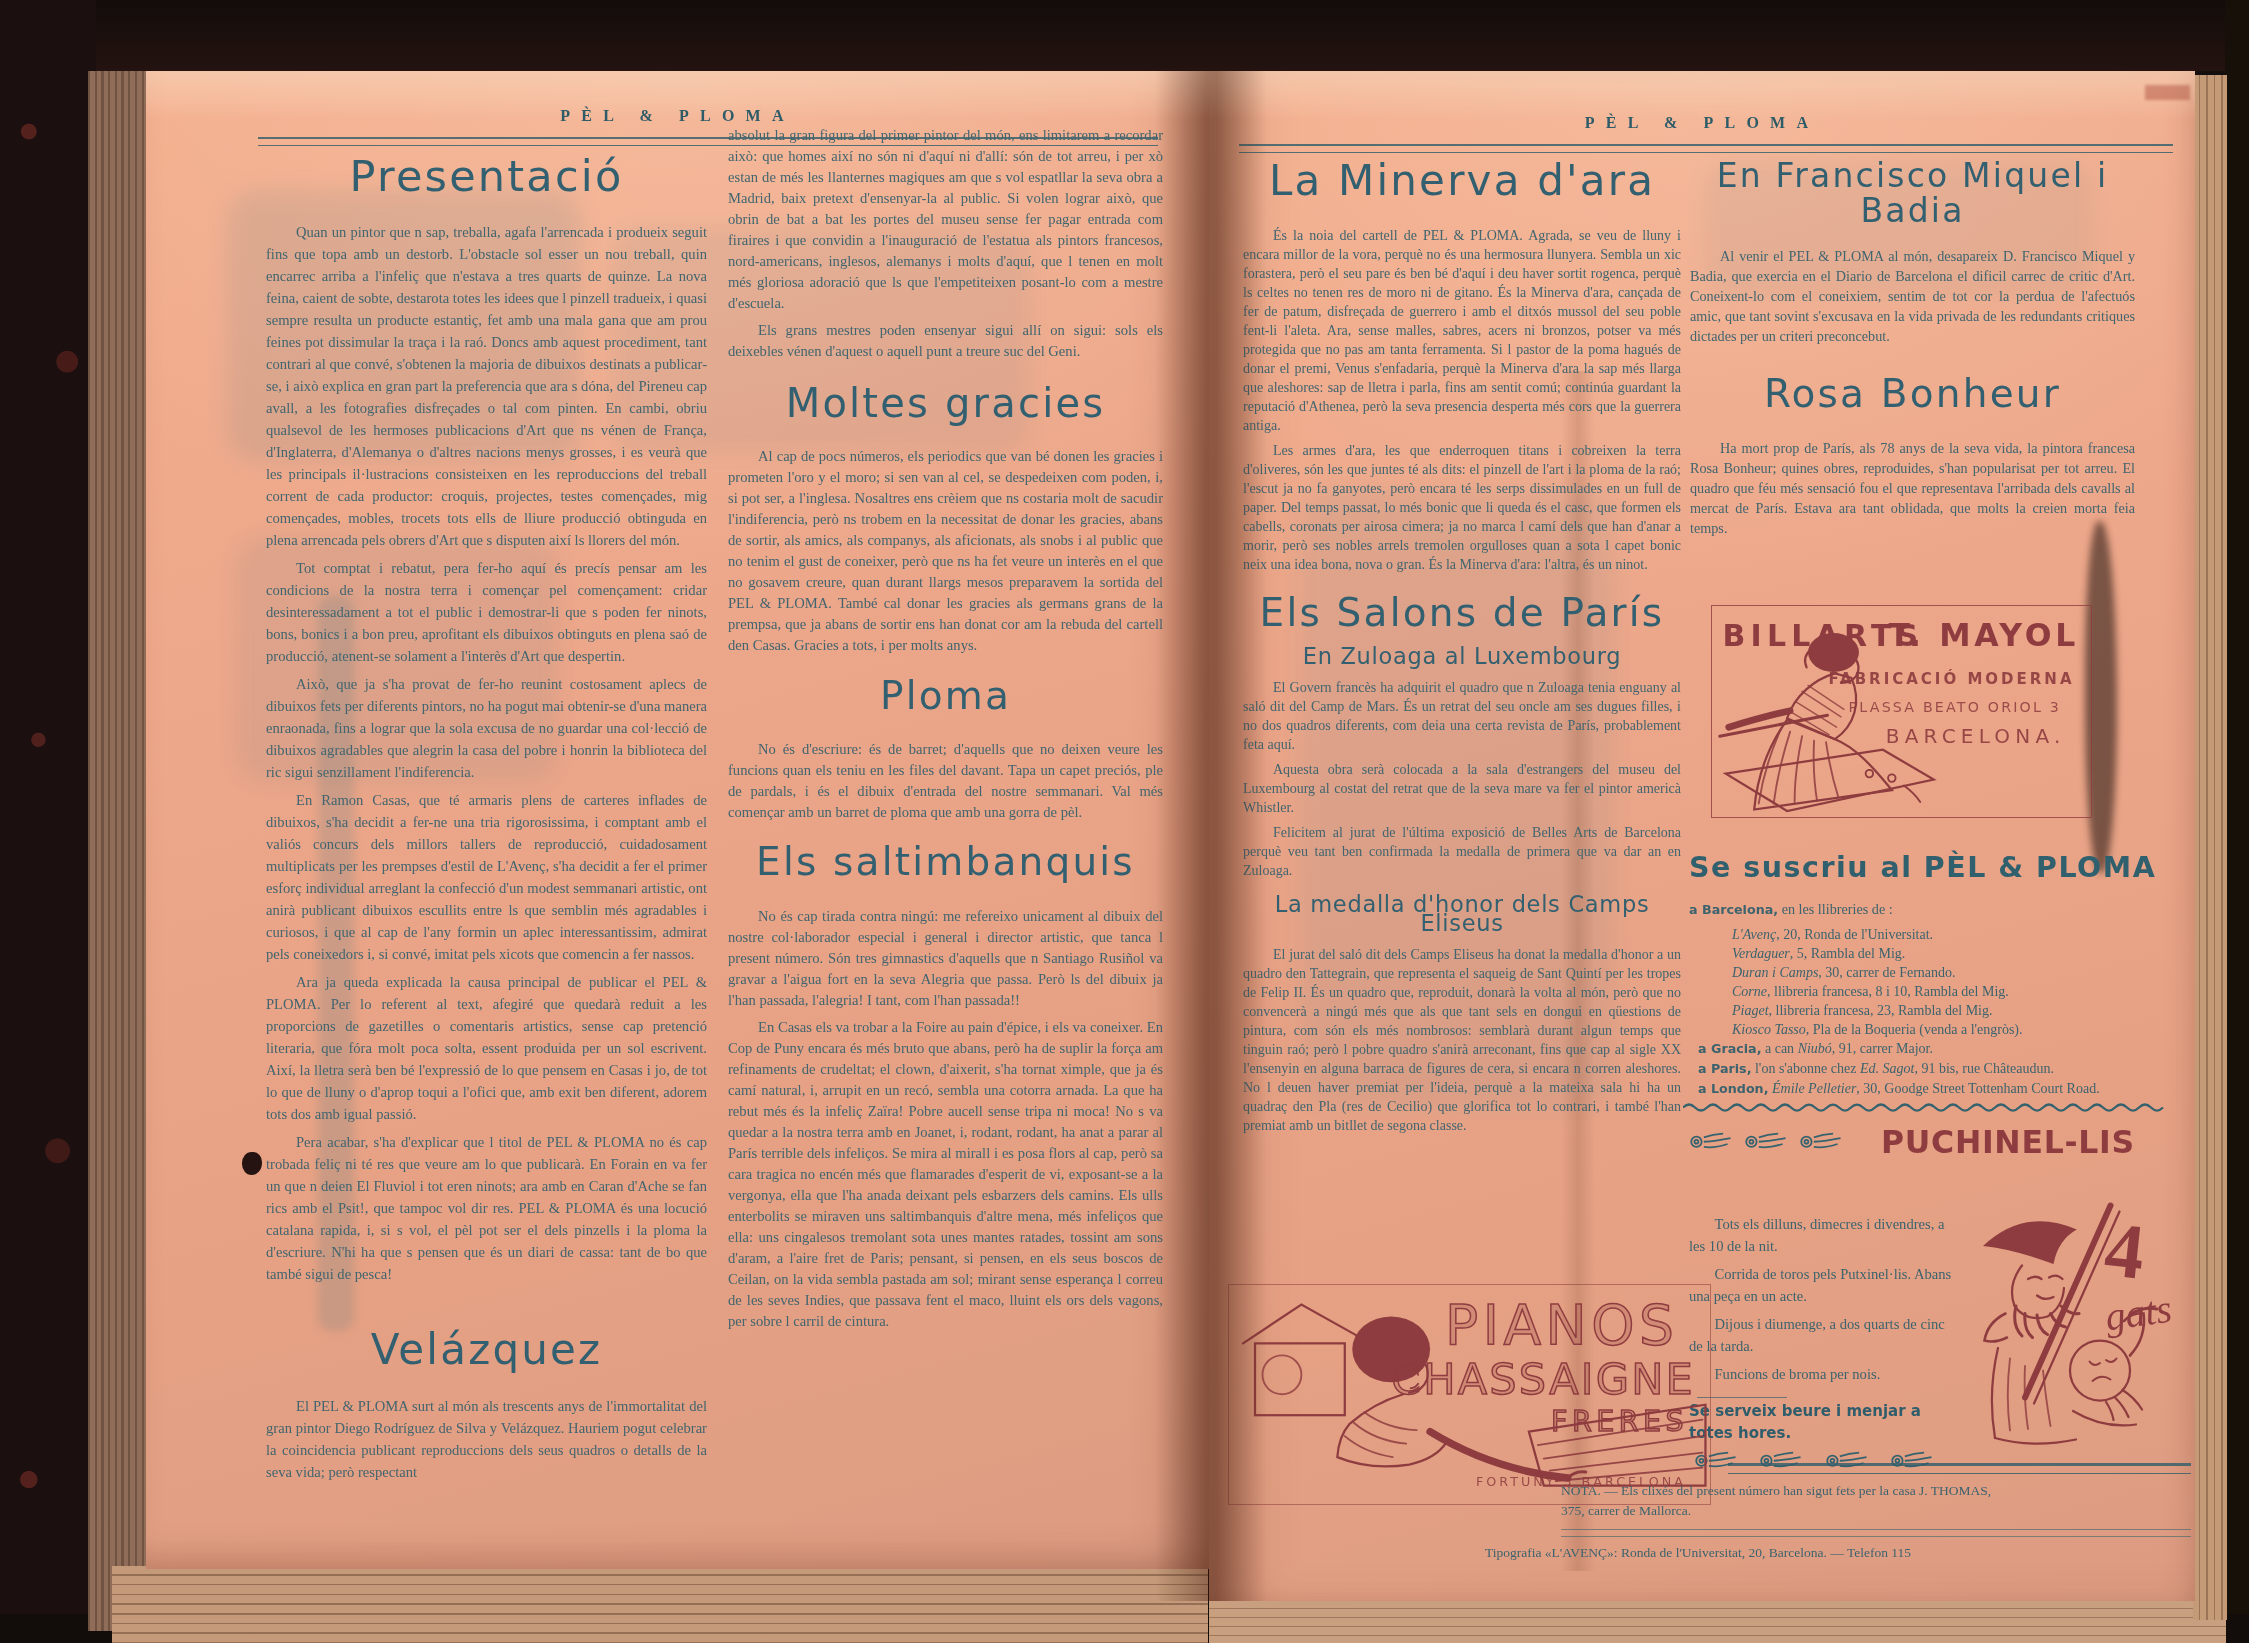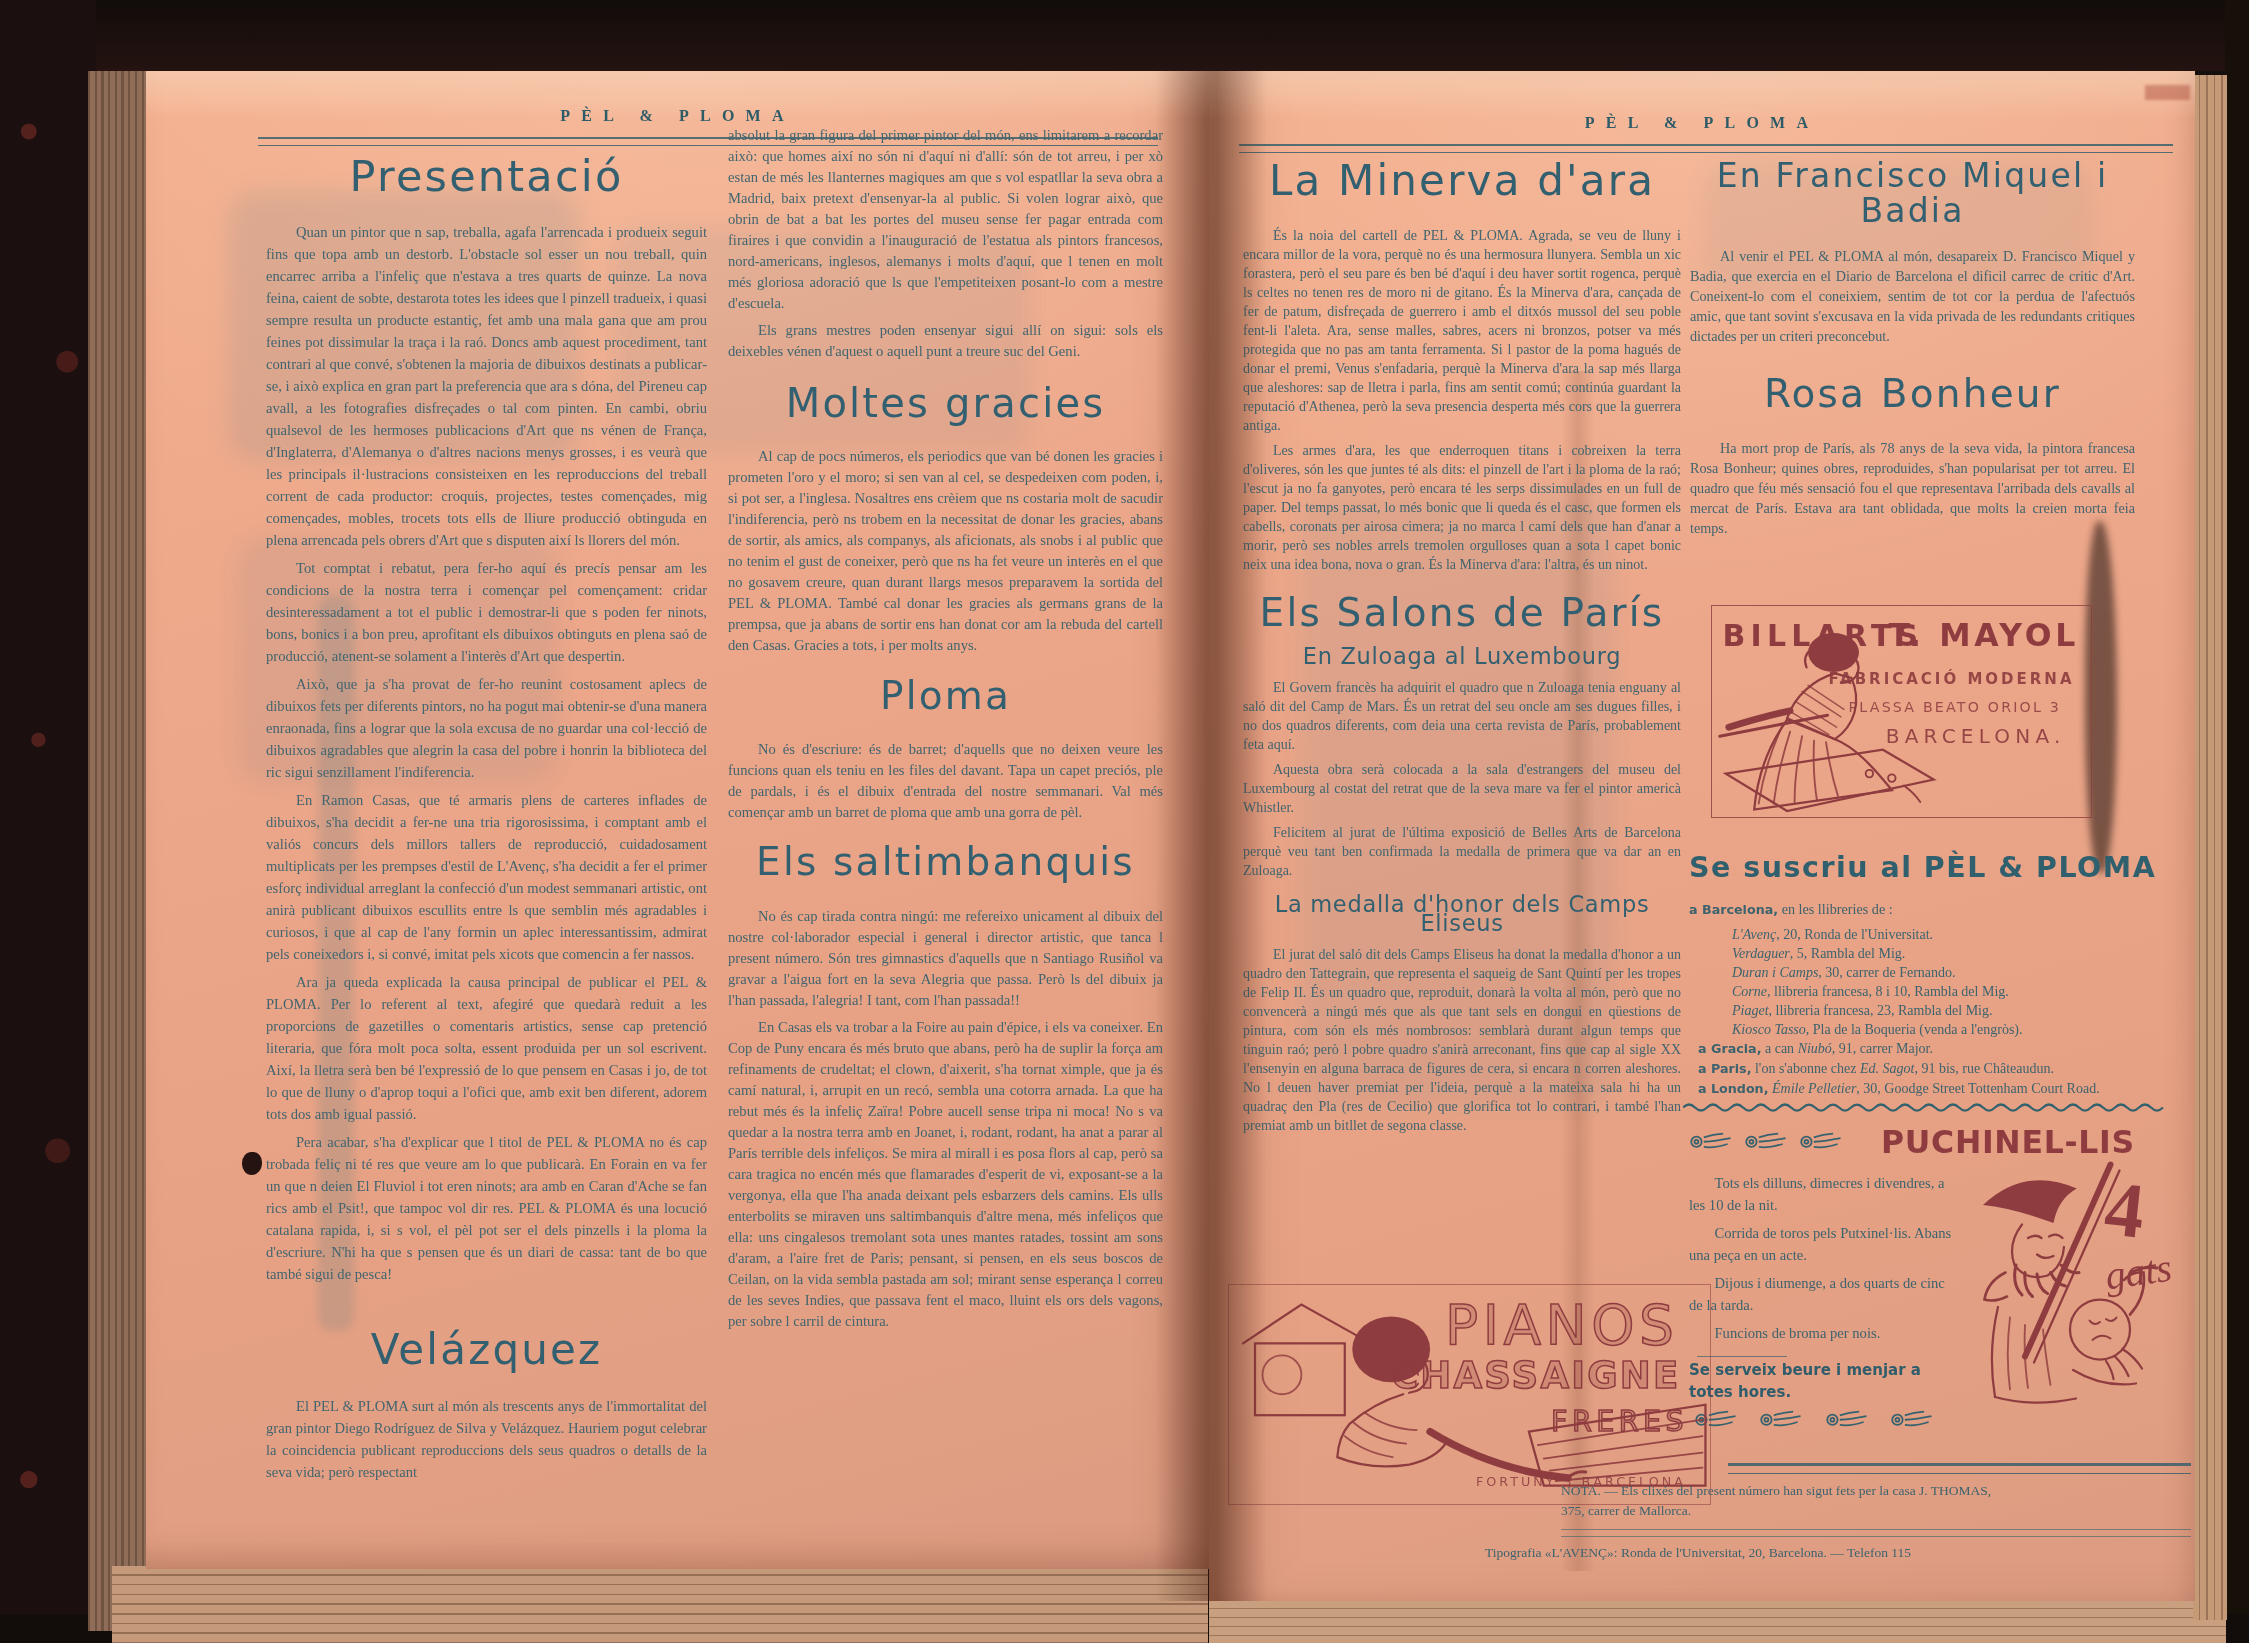--- a/index.html
+++ b/index.html
@@ -59,37 +59,37 @@
   .billarts .bb-name{position:absolute;left:10.5px;top:12px;font-family:"DejaVu Sans",sans-serif;font-weight:bold;
       font-size:30px;letter-spacing:5.2px;}
   .billarts .bb-owner{position:absolute;right:12px;top:10.5px;font-family:"DejaVu Sans",sans-serif;font-weight:bold;
       font-size:31.5px;letter-spacing:3.7px;}
   .billarts .bb-l1{position:absolute;right:16.5px;top:64px;font-family:"DejaVu Sans",sans-serif;font-size:15px;letter-spacing:3px;font-weight:bold;opacity:.9;}
   .billarts .bb-l2{position:absolute;right:30px;top:93px;font-family:"DejaVu Sans",sans-serif;font-size:14.2px;letter-spacing:2.2px;opacity:.85;}
   .billarts .bb-l3{position:absolute;right:25.5px;top:118px;font-family:"DejaVu Sans",sans-serif;font-size:20px;letter-spacing:5.2px;opacity:.9;}
   .pianos{position:absolute;left:19px;top:1213px;width:481px;height:219px;border:0.7px solid rgba(142,60,63,.55);}
   .outline{font-family:"DejaVu Sans",sans-serif;color:rgba(142,60,63,.22);-webkit-text-stroke:1.5px #8e3c3f;}
   .pp-1{position:absolute;left:216px;top:7.5px;font-size:55px;letter-spacing:4.5px;}
-  .pp-2{position:absolute;left:162px;top:69px;font-size:37px;letter-spacing:2.2px;font-weight:bold;}
+  .pp-2{position:absolute;left:162px;top:69px;font-size:43px;letter-spacing:2.2px;}
   .pp-3{position:absolute;left:322px;top:120px;font-size:28.5px;letter-spacing:4.5px;}
   .pp-4{position:absolute;left:247px;top:189px;font-family:"DejaVu Sans",sans-serif;font-size:12.7px;letter-spacing:3px;color:#8e3c3f;opacity:.85;}
   
   .subscribe{position:absolute;left:480px;top:780px;width:487px;color:#3c636e;}
   .sub-title{font-family:"DejaVu Sans",sans-serif;font-weight:bold;font-size:28.5px;letter-spacing:1.5px;color:#30606e;margin:0 0 16.5px 0;}
   .sub-intro{font-size:14.2px;margin:0 0 7.5px 0;}
   .sub-city{font-family:"DejaVu Sans",sans-serif;font-weight:bold;font-size:12.7px;}
   .sub-item{font-size:14px;line-height:19px;padding-left:43px;}
   .sub-other{font-size:14px;line-height:20px;padding-left:9px;}
   .bookname{font-style:italic;}
   .wavy{position:absolute;left:474px;top:1029px;}
   
   .puch{position:absolute;left:480px;top:1053px;width:498px;height:334px;}
   .puch-toprow{display:flex;align-items:center;gap:9px;}
   .puch-title{font-family:"DejaVu Sans",sans-serif;font-weight:bold;font-size:31.5px;letter-spacing:0.7px;color:#8e3c3f;margin-left:27px;}
-  .puch-body{display:flex;}
+  .puch-body{display:flex;margin-top:41px;}
   .puch-text{width:264px;color:#3c636e;font-size:14.6px;line-height:22px;padding-top:12px;}
   .puch-text p{margin:0 0 6px 0;text-indent:25.5px;text-align:left;}
   .puch-bold{font-family:"DejaVu Sans",sans-serif;font-weight:bold;font-size:15px;color:#2f5d6b;margin-top:10.5px;text-indent:0 !important;}
   .hr-short{width:90px;border-top:1.5px solid #3c636e;margin:12px 0 1.5px 7.5px;opacity:.7;}
   .puch-art{position:relative;width:225px;height:285px;}
   .puch-4{position:absolute;right:34px;top:4.5px;font-size:78px;color:#8e3c3f;font-family:"Liberation Serif",serif;font-weight:bold;transform:rotate(6deg);}
   .puch-gats{position:absolute;right:6px;top:88px;font-size:40px;color:#8e3c3f;font-style:italic;font-family:"Liberation Serif",serif;transform:rotate(-8deg);}
   .orn-row{display:flex;gap:19.5px;margin:7.5px 0 0 4.5px;}
   
   .thick-rule{position:absolute;left:519px;top:1392px;width:463px;height:6.7px;border-top:3.7px solid #2f5d6b;border-bottom:0.7px solid #2f5d6b;opacity:.8;}

